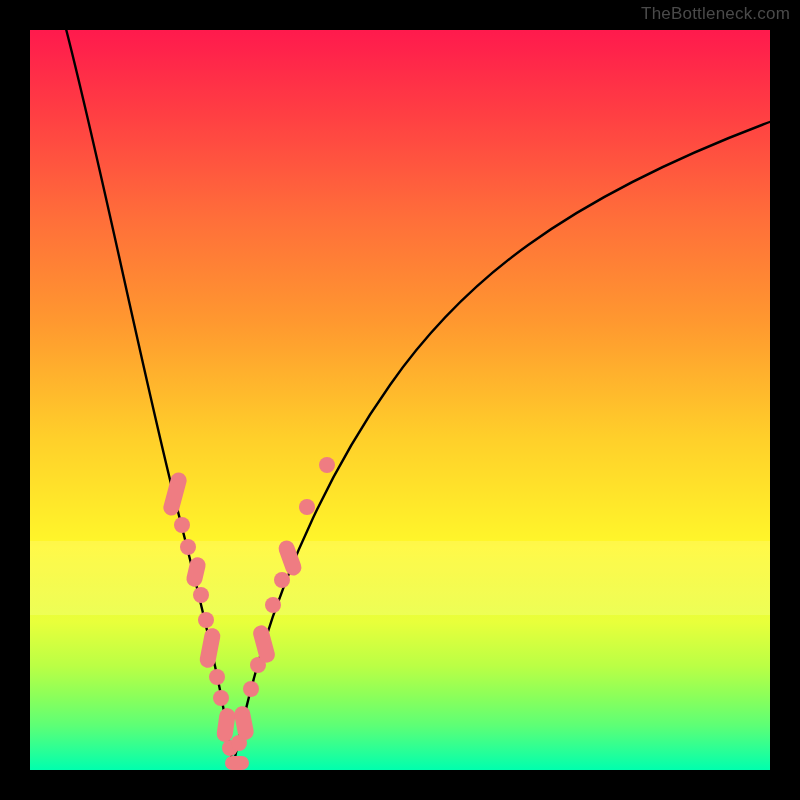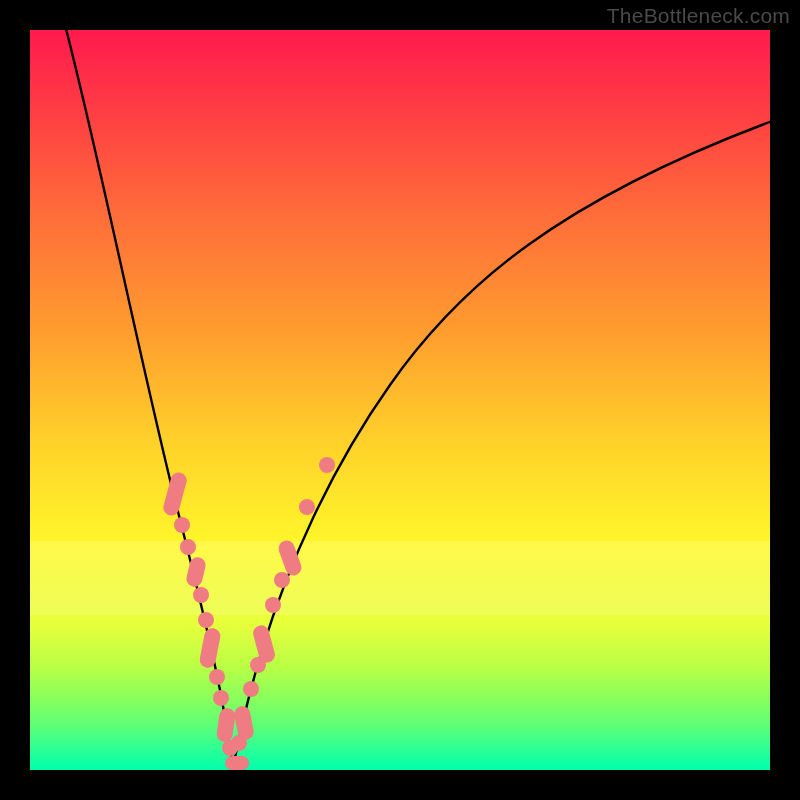--- a/index.html
+++ b/index.html
@@ -48,21 +48,21 @@
     top: 69%;
     height: 10%;
     background: rgba(255,255,255,0.15);
     pointer-events: none;
   }
   .attribution {
     position: absolute;
     top: 4px;
     right: 10px;
     color: #4a4a4a;
-    font-size: 21px;
+    font-size: 17px;
     font-weight: 400;
     letter-spacing: 0.2px;
     user-select: none;
   }
   svg.curve-layer {
     position: absolute;
     left: 0;
     top: 0;
     width: 740px;
     height: 740px;

